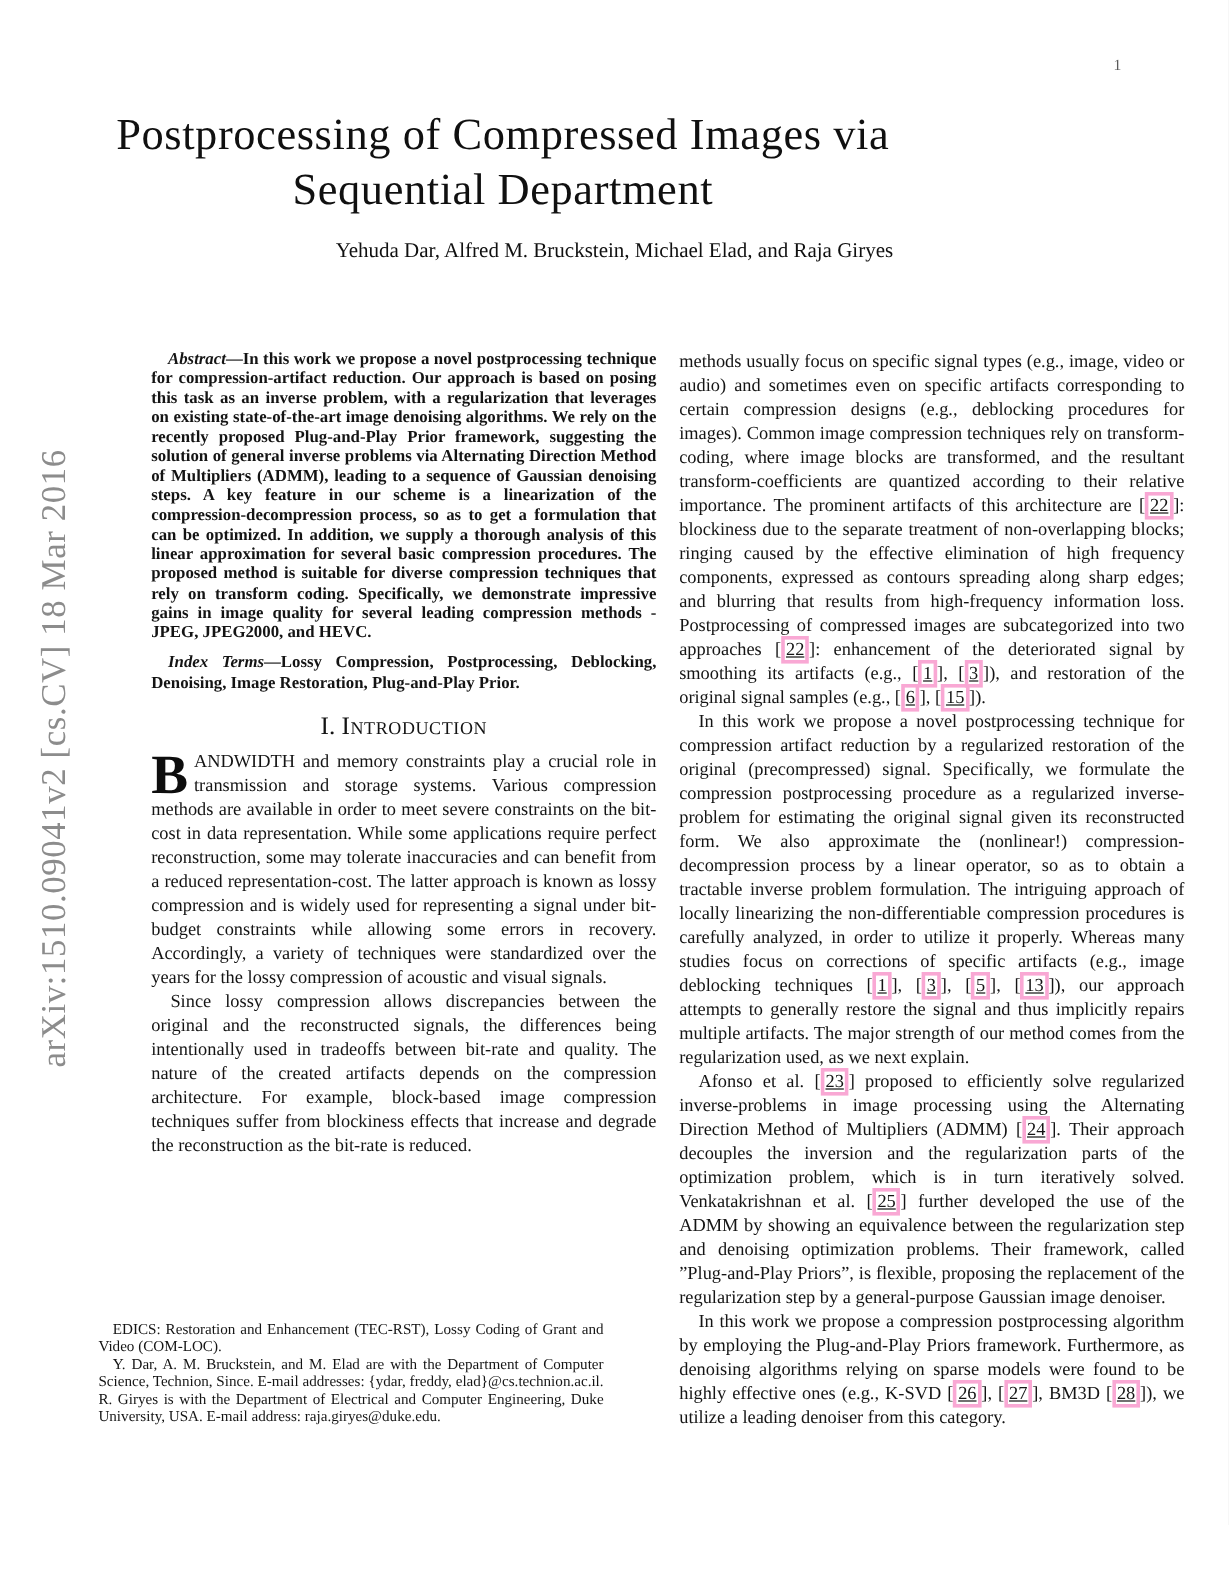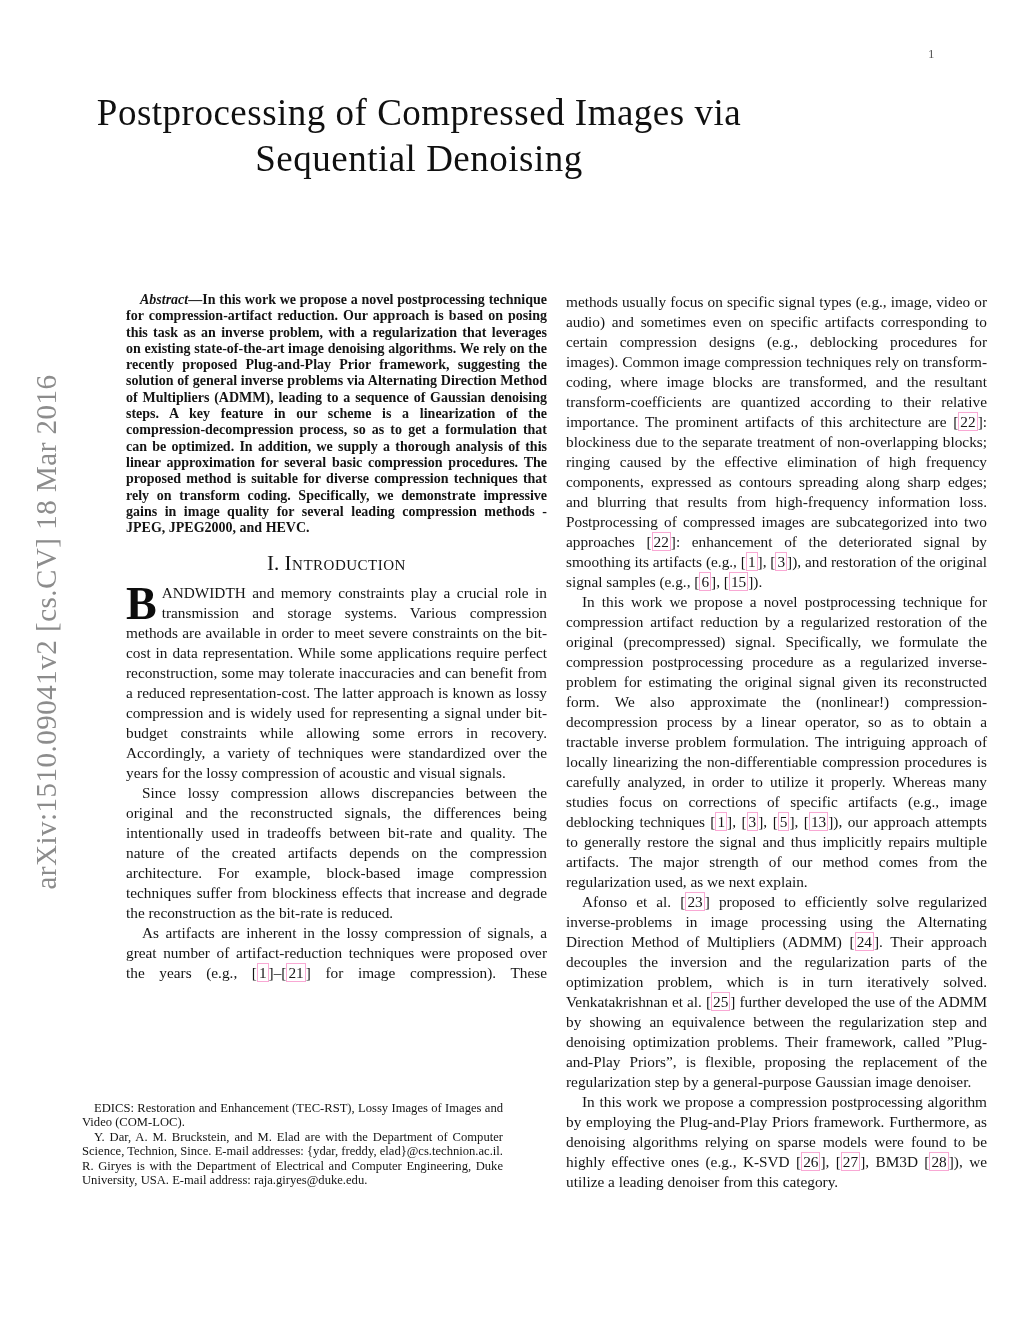--- a/index.html
+++ b/index.html
@@ -103,58 +103,60 @@
     width: 421px;
     text-align: justify;
     hyphens: auto;
   }
   .footnote {
     font-size: 12.6px;
     line-height: 14.4px;
     text-indent: 12px;
   }
   .cite {
-    border: 1px solid #f9a8d4;
+    border: 3px solid #f9a8d4;
     padding: 0 1px;
     line-height: 1;
+    text-decoration: underline;
   }
 </style>
 </head>
 <body>
 
 <div class="page">
 
   <div class="page-number">1</div>
 
   <div class="watermark">arXiv:1510.09041v2  [cs.CV]  18 Mar 2016</div>
 
   <div class="title-block">
     <div class="title-line">Postprocessing of Compressed Images via</div>
-    <div class="title-line">Sequential Denoising</div>
+    <div class="title-line">Sequential Department</div>
   </div>
 
+  <div class="authors">Yehuda Dar, Alfred M. Bruckstein, Michael Elad, and Raja Giryes</div>
 
   <div class="col col-left">
     <p class="abstract"><span class="lead-label">Abstract</span><span>—In this work we propose a novel postprocessing technique for compression-artifact reduction. Our approach is based on posing this task as an inverse problem, with a regularization that leverages on existing state-of-the-art image denoising algorithms. We rely on the recently proposed Plug-and-Play Prior framework, suggesting the solution of general inverse problems via Alternating Direction Method of Multipliers (ADMM), leading to a sequence of Gaussian denoising steps. A key feature in our scheme is a linearization of the compression-decompression process, so as to get a formulation that can be optimized. In addition, we supply a thorough analysis of this linear approximation for several basic compression procedures. The proposed method is suitable for diverse compression techniques that rely on transform coding. Specifically, we demonstrate impressive gains in image quality for several leading compression methods - JPEG, JPEG2000, and HEVC.</span></p>
 
+    <p class="index-terms"><span class="lead-label">Index Terms</span><span>—Lossy Compression, Postprocessing, Deblocking, Denoising, Image Restoration, Plug-and-Play Prior.</span></p>
 
     <p class="section-heading"><span>I.</span> <span class="smallcaps">Introduction</span></p>
 
     <p class="body-par no-indent"><span class="dropcap">B</span><span>ANDWIDTH and memory constraints play a crucial role in transmission and storage systems. Various compression methods are available in order to meet severe constraints on the bit-cost in data representation. While some applications require perfect reconstruction, some may tolerate inaccuracies and can benefit from a reduced representation-cost. The latter approach is known as lossy compression and is widely used for representing a signal under bit-budget constraints while allowing some errors in recovery. Accordingly, a variety of techniques were standardized over the years for the lossy compression of acoustic and visual signals.</span></p>
 
     <p class="body-par">Since lossy compression allows discrepancies between the original and the reconstructed signals, the differences being intentionally used in tradeoffs between bit-rate and quality. The nature of the created artifacts depends on the compression architecture. For example, block-based image compression techniques suffer from blockiness effects that increase and degrade the reconstruction as the bit-rate is reduced.</p>
 
-    <p class="body-par flow-break">As artifacts are inherent in the lossy compression of signals, a great number of artifact-reduction techniques were proposed over the years (e.g., [<span class="cite">1</span>]–[<span class="cite">21</span>] for image compression). These</p>
   </div>
 
   <div class="col col-right">
     <p class="body-par no-indent">methods usually focus on specific signal types (e.g., image, video or audio) and sometimes even on specific artifacts corresponding to certain compression designs (e.g., deblocking procedures for images). Common image compression techniques rely on transform-coding, where image blocks are transformed, and the resultant transform-coefficients are quantized according to their relative importance. The prominent artifacts of this architecture are [<span class="cite">22</span>]: blockiness due to the separate treatment of non-overlapping blocks; ringing caused by the effective elimination of high frequency components, expressed as contours spreading along sharp edges; and blurring that results from high-frequency information loss. Postprocessing of compressed images are subcategorized into two approaches [<span class="cite">22</span>]: enhancement of the deteriorated signal by smoothing its artifacts (e.g., [<span class="cite">1</span>], [<span class="cite">3</span>]), and restoration of the original signal samples (e.g., [<span class="cite">6</span>], [<span class="cite">15</span>]).</p>
     <p class="body-par">In this work we propose a novel postprocessing technique for compression artifact reduction by a regularized restoration of the original (precompressed) signal. Specifically, we formulate the compression postprocessing procedure as a regularized inverse-problem for estimating the original signal given its reconstructed form. We also approximate the (nonlinear!) compression-decompression process by a linear operator, so as to obtain a tractable inverse problem formulation. The intriguing approach of locally linearizing the non-differentiable compression procedures is carefully analyzed, in order to utilize it properly. Whereas many studies focus on corrections of specific artifacts (e.g., image deblocking techniques [<span class="cite">1</span>], [<span class="cite">3</span>], [<span class="cite">5</span>], [<span class="cite">13</span>]), our approach attempts to generally restore the signal and thus implicitly repairs multiple artifacts. The major strength of our method comes from the regularization used, as we next explain.</p>
     <p class="body-par">Afonso et al. [<span class="cite">23</span>] proposed to efficiently solve regularized inverse-problems in image processing using the Alternating Direction Method of Multipliers (ADMM) [<span class="cite">24</span>]. Their approach decouples the inversion and the regularization parts of the optimization problem, which is in turn iteratively solved. Venkatakrishnan et al. [<span class="cite">25</span>] further developed the use of the ADMM by showing an equivalence between the regularization step and denoising optimization problems. Their framework, called ”Plug-and-Play Priors”, is flexible, proposing the replacement of the regularization step by a general-purpose Gaussian image denoiser.</p>
     <p class="body-par">In this work we propose a compression postprocessing algorithm by employing the Plug-and-Play Priors framework. Furthermore, as denoising algorithms relying on sparse models were found to be highly effective ones (e.g., K-SVD [<span class="cite">26</span>], [<span class="cite">27</span>], BM3D [<span class="cite">28</span>]), we utilize a leading denoiser from this category.</p>
   </div>
 
   <div class="footnotes">
-    <p class="footnote">EDICS: Restoration and Enhancement (TEC-RST), Lossy Images of Images and Video (COM-LOC).</p>
+    <p class="footnote">EDICS: Restoration and Enhancement (TEC-RST), Lossy Coding of Grant and Video (COM-LOC).</p>
     <p class="footnote">Y. Dar, A. M. Bruckstein, and M. Elad are with the Department of Computer Science, Technion, Since. E-mail addresses: {ydar, freddy, elad}@cs.technion.ac.il. R. Giryes is with the Department of Electrical and Computer Engineering, Duke University, USA. E-mail address: raja.giryes@duke.edu.</p>
   </div>
 
 </div>
 
 </body></html>

